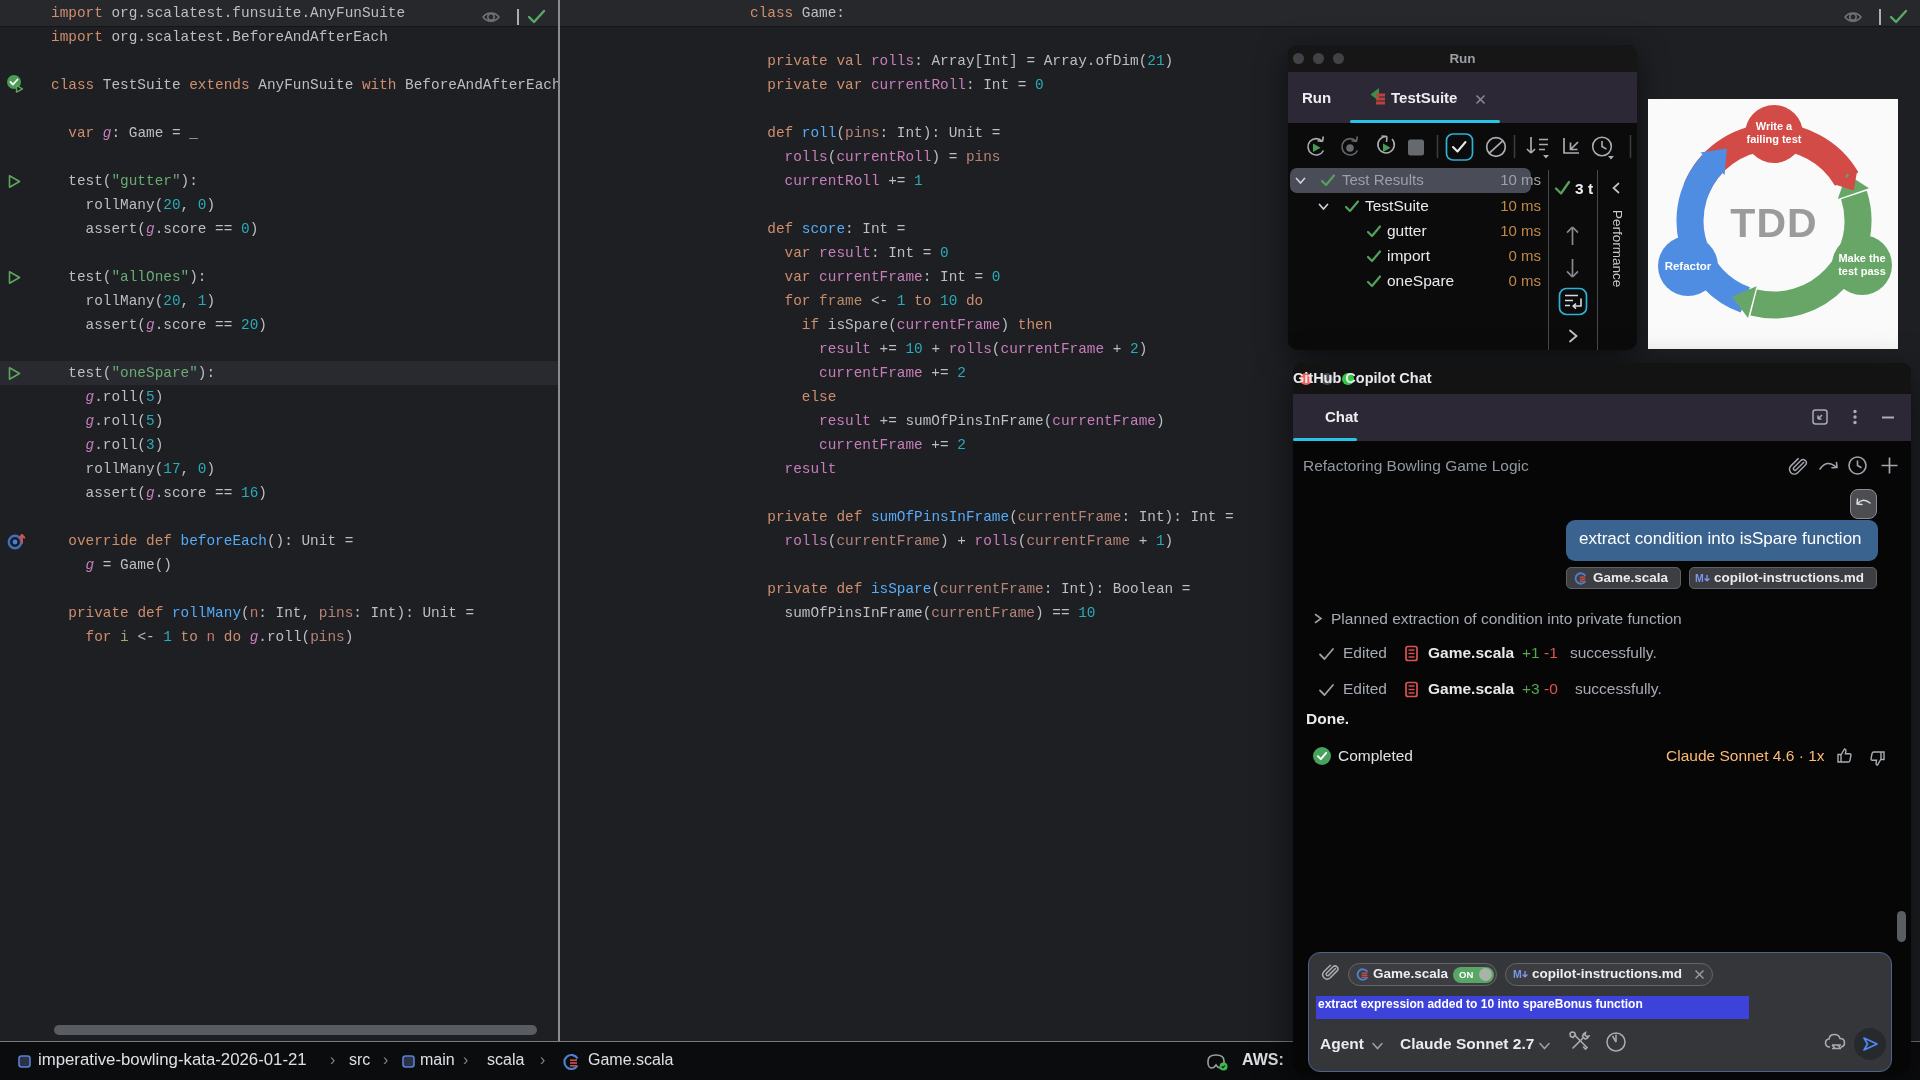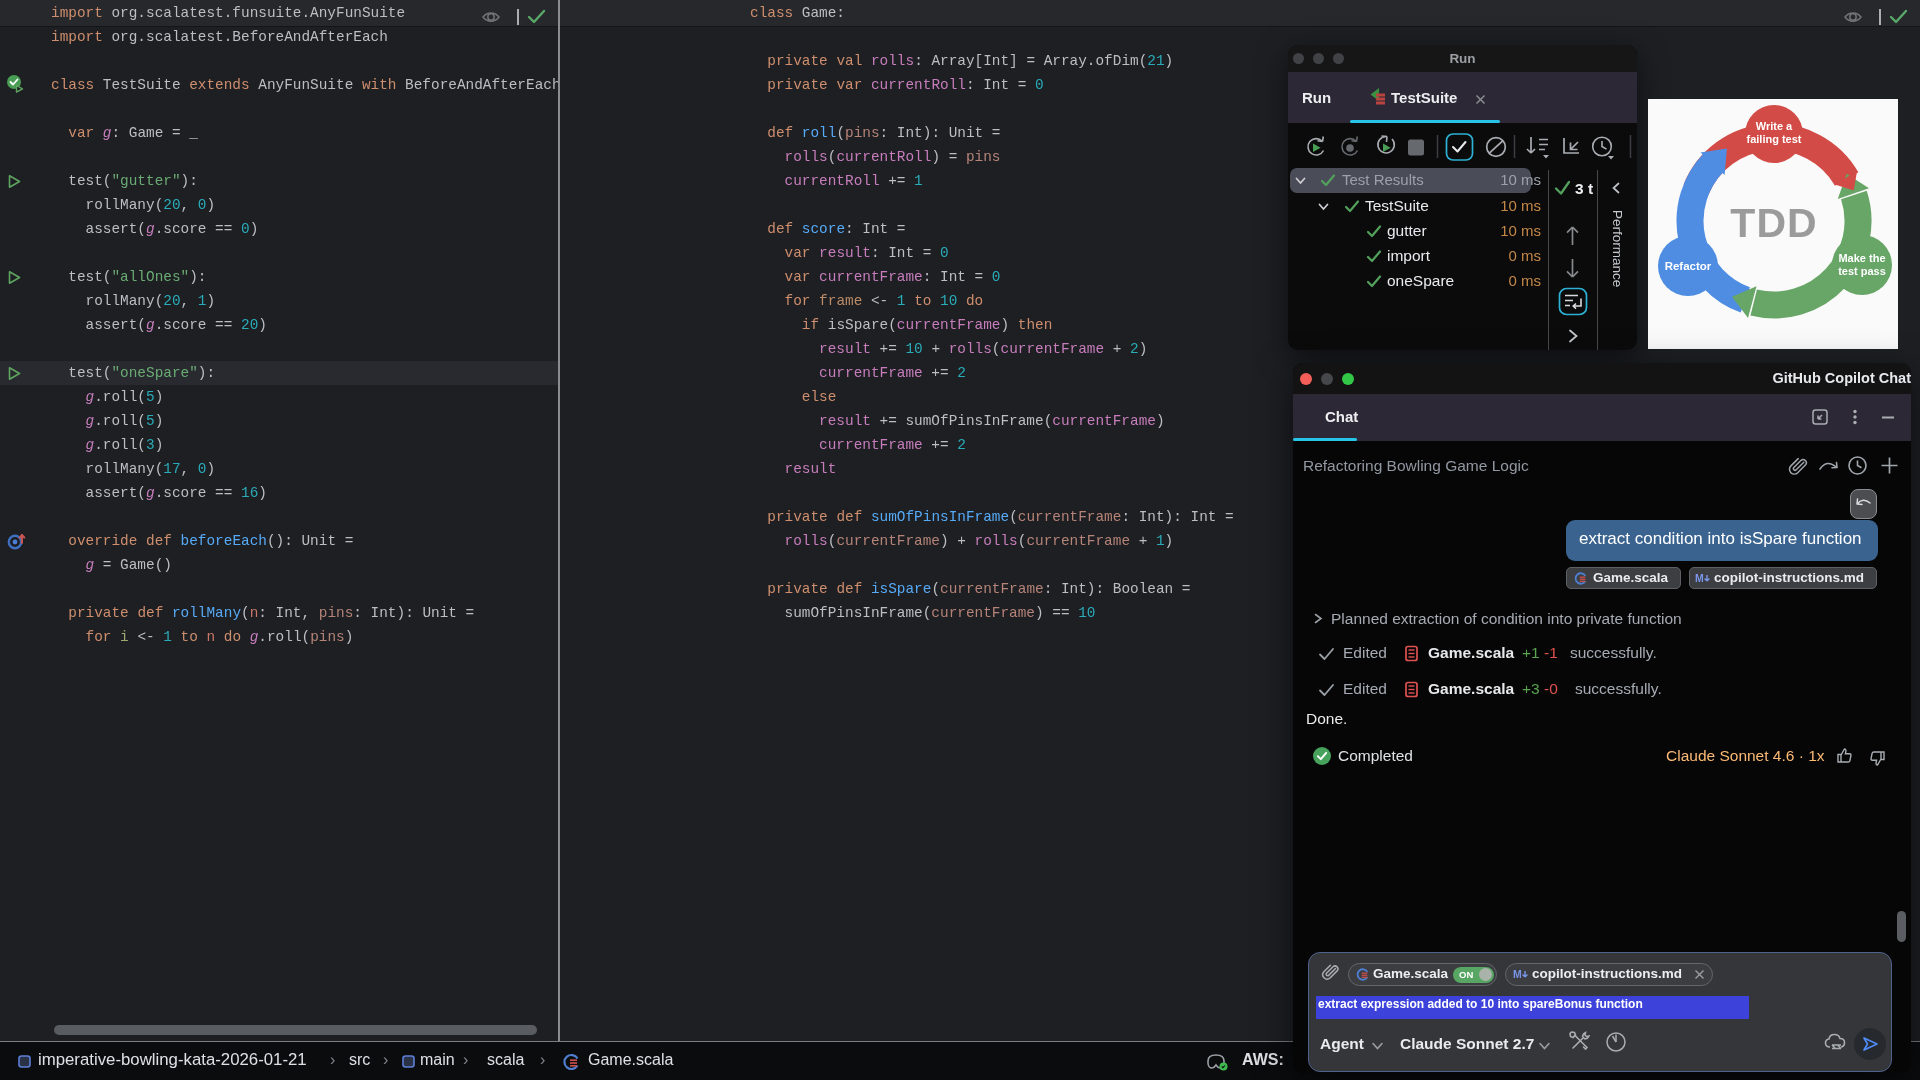--- a/index.html
+++ b/index.html
@@ -287,21 +287,21 @@
         <text x="214" y="163" text-anchor="middle" fill="#fff" font-size="11" font-weight="700" font-family="Liberation Sans">Make the</text>
         <text x="214" y="176" text-anchor="middle" fill="#fff" font-size="11" font-weight="700" font-family="Liberation Sans">test pass</text>
         <text x="126" y="138" text-anchor="middle" fill="#9b9b9b" font-size="41" font-weight="600" font-family="Liberation Sans" letter-spacing="1">TDD</text>
       </svg>
 </div>
     <div class="abs" style="left:1293px;top:363px;width:618px;height:710px;border-radius:10px;background:#060607;box-shadow:0 10px 36px rgba(0,0,0,.6);overflow:hidden">
 <div class="abs" style="left:0;top:0;width:618px;height:31px;background:#131314">
 <div class="abs" style="left:7px;top:10px;width:12px;height:12px;border-radius:50%;background:#f35f58"></div>
 <div class="abs" style="left:28px;top:10px;width:12px;height:12px;border-radius:50%;background:#46474b"></div>
 <div class="abs" style="left:49px;top:10px;width:12px;height:12px;border-radius:50%;background:#33c748"></div>
-<div class="abs" style="left:0;top:7px;width:618px;text-align:right;color:#e7e9ec;font-size:14.5px;font-weight:700">GitHub Copilot Chat</div>
+<div class="abs" style="left:0;top:7px;width:618px;text-align:left;color:#e7e9ec;font-size:14.5px;font-weight:700">GitHub Copilot Chat</div>
 </div>
 <div class="abs" style="left:0;top:31px;width:618px;height:47px;background:#2d2836">
 <span class="abs" style="left:32px;top:14px;color:#eceef0;font-size:15px;font-weight:600">Chat</span>
 <div class="abs" style="left:0;top:43.5px;width:64px;height:3.5px;background:#27c4e8;border-radius:2px"></div>
 <svg class="abs" style="left:518px;top:14px" width="18" height="18" viewBox="0 0 18 18">
           <rect x="2" y="2" width="14" height="14" rx="2.5" fill="none" stroke="#a9adb2" stroke-width="1.5"></rect>
           <path d="M11 7 L7 11 M7 11 l0 -3.4 M7 11 l3.4 0" stroke="#a9adb2" stroke-width="1.5" fill="none"></path>
         </svg>
 <svg class="abs" style="left:553px;top:14px" width="18" height="18" viewBox="0 0 18 18">
           <g fill="#a9adb2">
@@ -379,21 +379,21 @@
         <g stroke="#e05252" stroke-width="1.4">
           <line x1="4.5" y1="5" x2="10.5" y2="5"></line>
           <line x1="4.5" y1="8.5" x2="10.5" y2="8.5"></line>
           <line x1="4.5" y1="12" x2="10.5" y2="12"></line>
         </g>
       </svg>
       <span class="abs" style="left:135px;top:317px;color:#e6e8ea;font-size:15.5px;font-weight:700">Game.scala</span>
       <span class="abs" style="left:229px;top:317px;color:#57a64e;font-size:15.5px">+3</span>
       <span class="abs" style="left:251px;top:317px;color:#e0524f;font-size:15.5px">-0</span>
       <span class="abs" style="left:282px;top:317px;color:#a6abb3;font-size:15.5px">successfully.</span>
-<span class="abs" style="left:13px;top:347px;color:#e8eaec;font-size:15.5px;font-weight:400">Done.</span>
+<span class="abs" style="left:13px;top:347px;color:#e8eaec;font-size:15.5px;font-weight:700">Done.</span>
 <svg class="abs" style="left:19px;top:383px" width="20" height="20" viewBox="0 0 20 20">
         <circle cx="10" cy="10" r="9" fill="#47a35b"></circle>
         <path d="M5.8 10.2 L8.8 13.2 L14.2 6.8" stroke="#fff" stroke-width="1.9" fill="none" stroke-linecap="round" stroke-linejoin="round"></path>
       </svg>
 <span class="abs" style="left:45px;top:384px;color:#dfe2e5;font-size:15.5px">Completed</span>
 <span class="abs" style="left:373px;top:384px;color:#fdba74;font-size:15.5px">Claude Sonnet 4.6 · 1x</span>
 <svg class="abs" style="left:542px;top:383px" width="19" height="19" viewBox="0 0 19 19">
         <path d="M3 8.5 h3 v7.5 h-3 z M6 9 l3.5-6 q1.5 0 1.5 1.8 l-0.6 3 h4.2 q1.6 0 1.3 1.8 l-1 5 q-0.3 1.4 -1.8 1.4 h-7.1" fill="none" stroke="#a9adb2" stroke-width="1.4"></path>
       </svg>
 <svg class="abs" style="left:575px;top:386px" width="19" height="19" viewBox="0 0 19 19">

